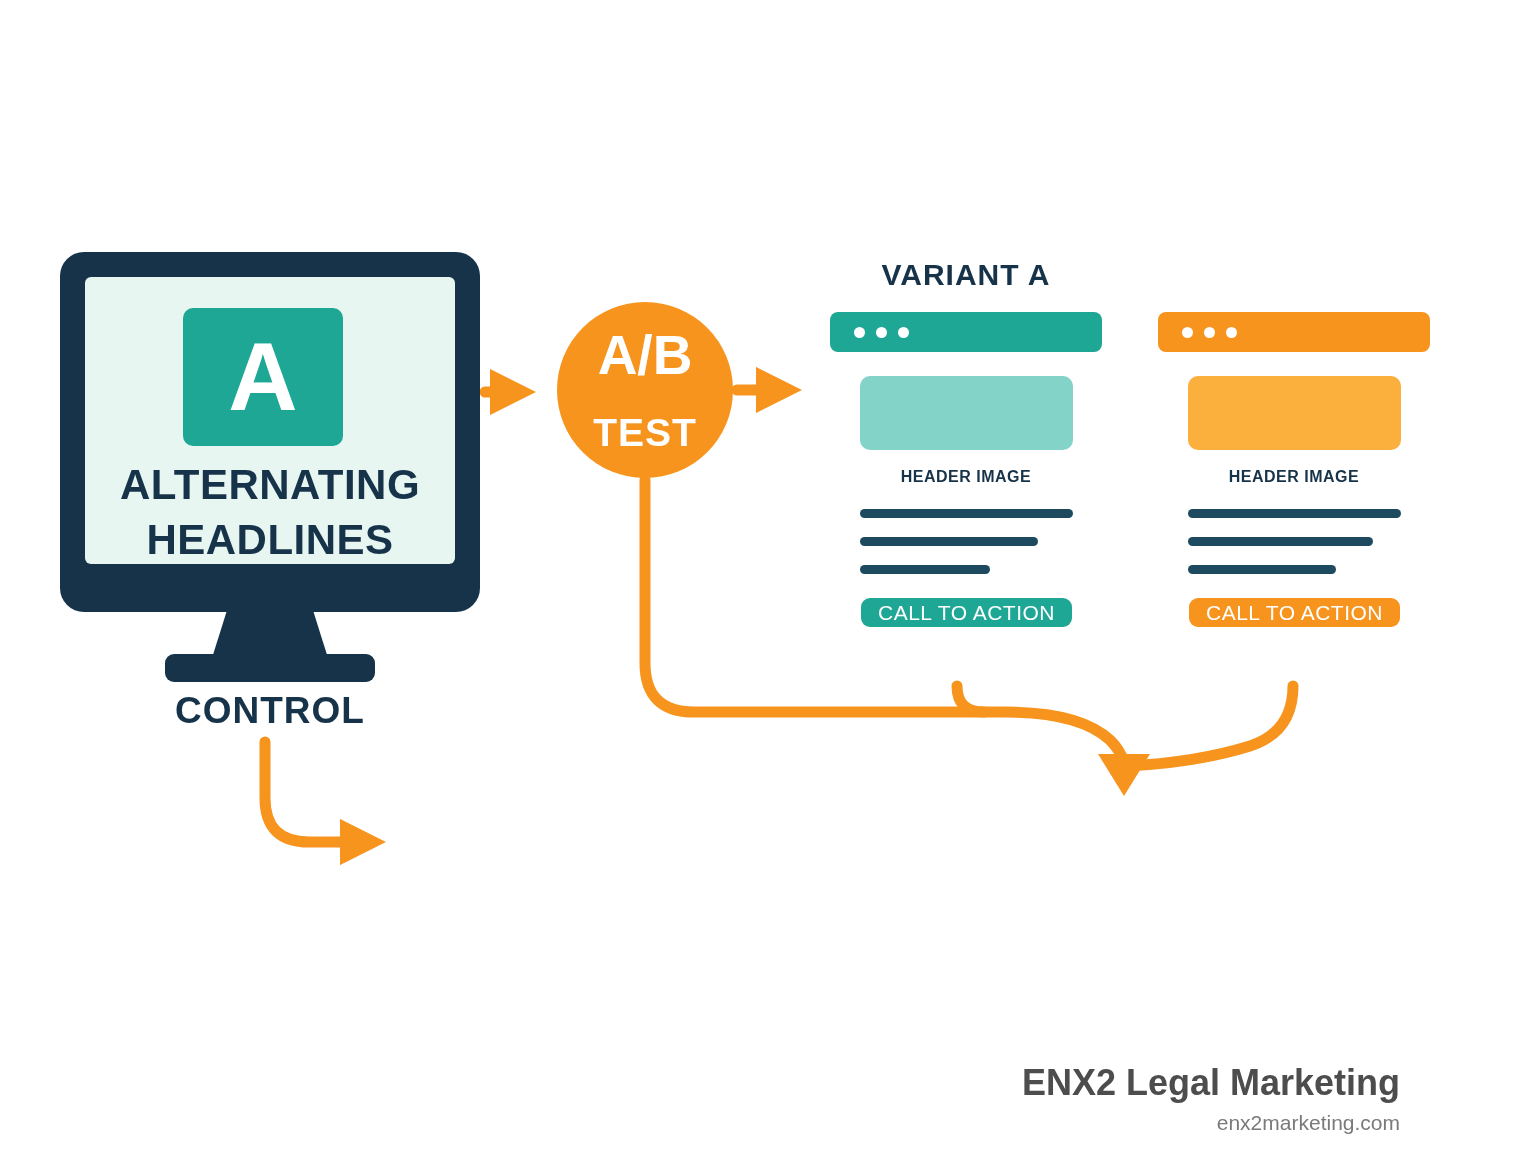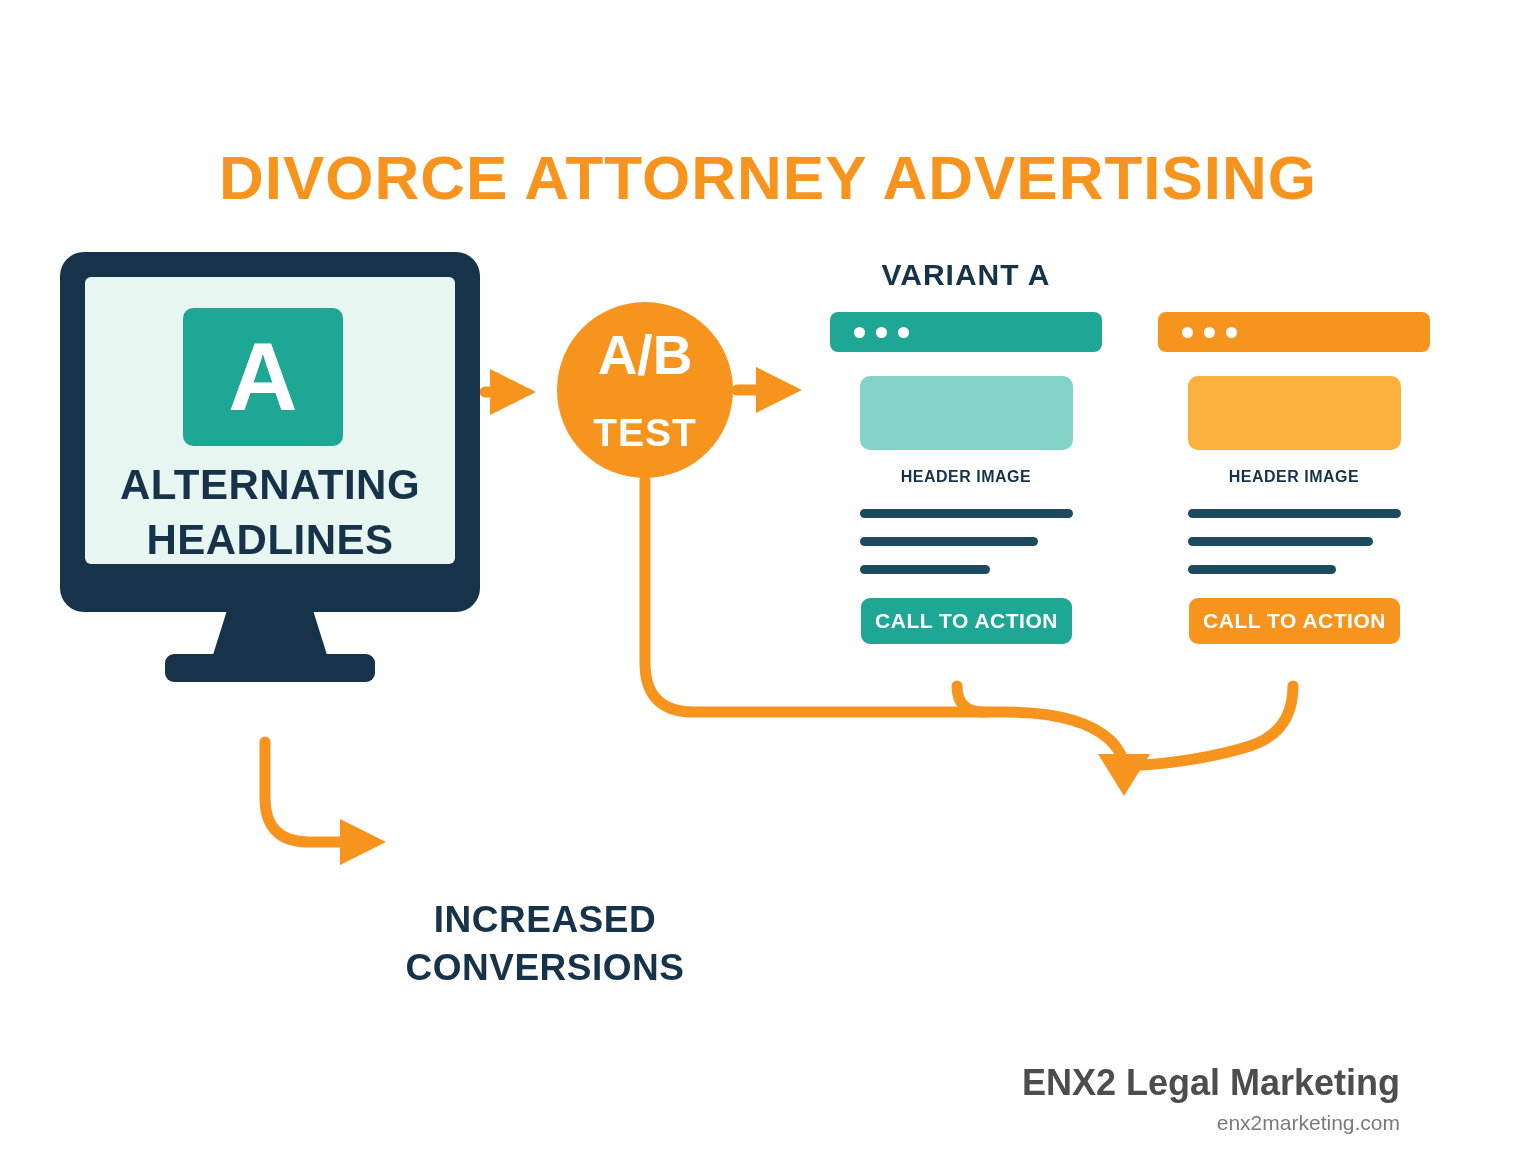--- a/index.html
+++ b/index.html
@@ -61,23 +61,23 @@
   .dot{width:11px;height:11px;border-radius:50%;background:#ffffff;display:inline-block;}
   .header-img{position:absolute;left:30px;top:118px;width:213px;height:74px;border-radius:10px;}
   .teal-light-bg{background:#83D3C8;}
   .yellow-bg{background:#FBAF3C;}
   .hi-label{
     position:absolute;left:28px;top:210px;width:216px;text-align:center;
     color:#16334A;font-size:16px;font-weight:800;letter-spacing:0.5px;
   }
   .tline{position:absolute;left:30px;height:9px;border-radius:4.5px;background:#1E4A5F;}
   .cta{
-    position:absolute;left:31px;top:340px;width:211px;height:46px;border-radius:9px;
+    position:absolute;left:31px;top:340px;width:211px;height:29px;border-radius:9px;
     display:flex;align-items:center;justify-content:center;
-    color:#ffffff;font-size:21px;font-weight:700;letter-spacing:0.5px;text-align:center;
+    color:#ffffff;font-size:21px;font-weight:400;letter-spacing:0.5px;text-align:center;
   }
 
   
   .outcome{
     position:absolute;left:390px;top:896px;width:310px;text-align:center;
     color:#16334A;font-size:37px;font-weight:800;line-height:1.3;letter-spacing:0.5px;
   }
   .footer{position:absolute;right:136px;top:1062px;text-align:right;}
   .footer-brand{font-size:36px;font-weight:800;color:#4d4d4d;}
   .footer-site{font-size:21px;font-weight:400;color:#7a7a7a;margin-top:7px;}
@@ -97,30 +97,30 @@
       <path d="M485 392 H520" marker-end="url(#ah)"></path>
       <path d="M737 390 H786" marker-end="url(#ah)"></path>
       <path d="M645 480 V663 Q645 712 694 712 H1005 Q1080 712 1110 740 Q1120 750 1124 762"></path>
       <path d="M957 686 Q957 712 984 712"></path>
       <path d="M1293 686 Q1293 732 1250 746 Q1195 763 1126 766"></path>
       <path d="M265 742 V798 Q265 842 309 842 H370" marker-end="url(#ah)"></path>
     </g>
     <path d="M1098 754 L1150 754 L1124 796 Z" fill="#F7941E"></path>
   </svg>
 
-  <h1 class="title">DIVORCE ATTORNEY ADVERTISING</h1>
 
   <div class="monitor">
     <div class="monitor-body"></div>
     <div class="monitor-screen"></div>
     <div class="a-square">A</div>
     <div class="screen-label">ALTERNATING HEADLINES</div>
     <div class="monitor-neck"></div>
     <div class="monitor-base"></div>
   </div>
+  <div class="control-caption">CONTROL</div>
 
   <div class="ab-circle">
     <div class="ab-line1">A/B</div>
     <div class="ab-line2">TEST</div>
   </div>
 
   <div class="variant variant-a">
     <div class="variant-title">VARIANT A</div>
     <div class="browser-bar teal-bg">
       <span class="dot"></span>
@@ -142,20 +142,19 @@
       <span class="dot"></span>
     </div>
     <div class="header-img yellow-bg"></div>
     <div class="hi-label">HEADER IMAGE</div>
     <div class="tline" style="top:251px;width:213px;"></div>
     <div class="tline" style="top:279px;width:185px;"></div>
     <div class="tline" style="top:307px;width:148px;"></div>
     <div class="cta orange-bg">CALL TO ACTION</div>
   </div>
 
-  <div class="outcome">INCREASED CONVERSIONS</div>
 
   <div class="footer">
     <div class="footer-brand">ENX2 Legal Marketing</div>
     <div class="footer-site">enx2marketing.com</div>
   </div>
 
 </div>
 
 </body></html>

